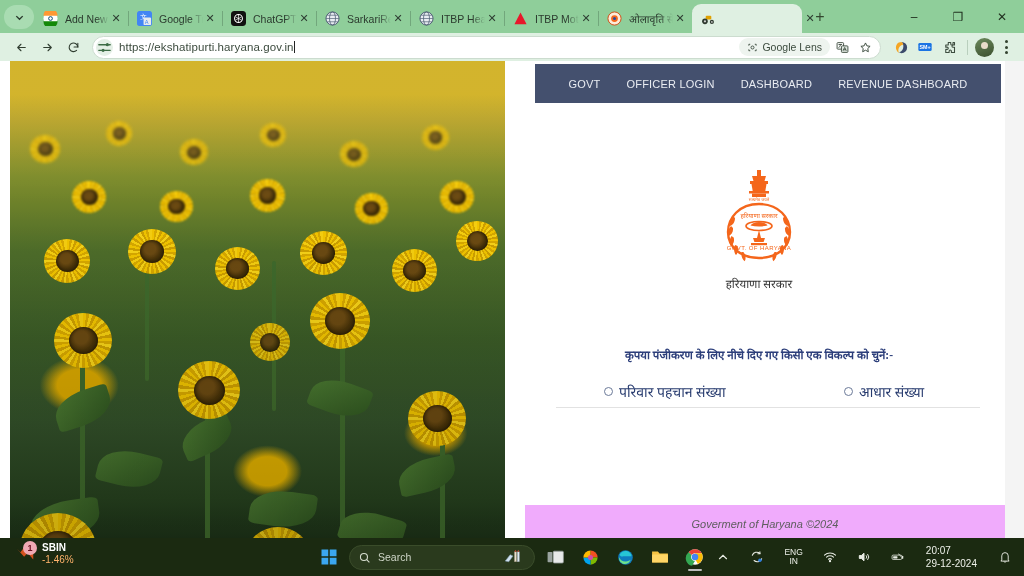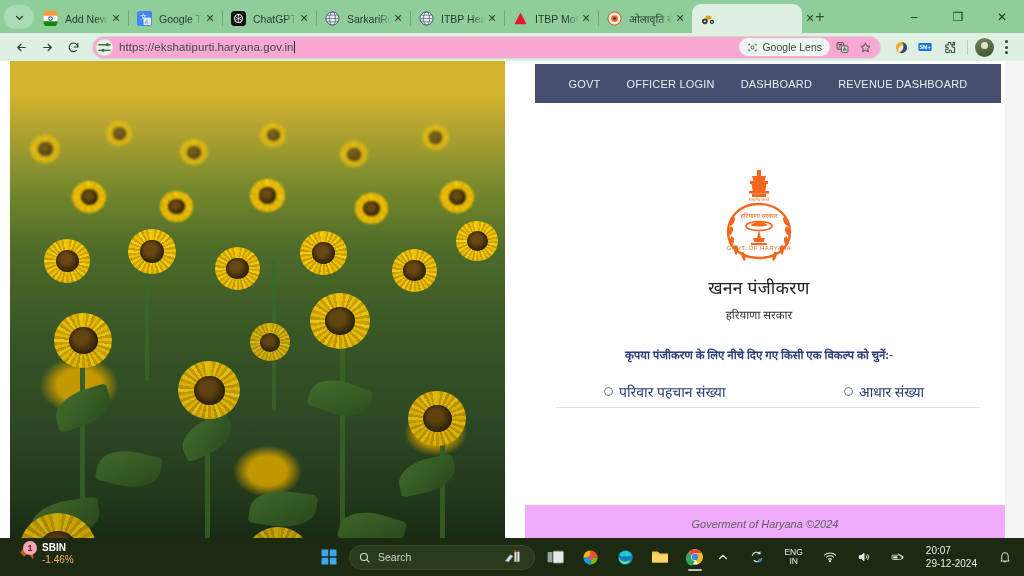--- a/index.html
+++ b/index.html
@@ -70,21 +70,21 @@
   #toolbar{
     position:absolute; left:0; top:33px; width:1024px; height:28px;
     background:#dff0e2; display:flex; align-items:center; padding:0 8px;
   }
   .navbtn{
     width:26px;height:26px;border-radius:50%;display:flex;align-items:center;
     justify-content:center;color:#303d31;flex:0 0 auto;cursor:pointer;
   }
   .navbtn svg{ width:13px;height:13px; }
   #omnibox{
-    flex:1 1 auto; height:23px; margin:0 4px 0 6px; background:#f9a8d4;
+    flex:1 1 auto; height:23px; margin:0 4px 0 6px; background:#ffffff;
     border-radius:12px; display:flex; align-items:center; padding:0 4px 0 3px;
     border:1px solid #ccdccf;
   }
   #siteicon{
     width:17px;height:17px;border-radius:50%;background:#e4efe6;
     display:flex;align-items:center;justify-content:center;flex:0 0 auto;
     margin-right:6px; cursor:pointer;
   }
   #urltext{
     font-size:11.5px; color:#3b4a3d; white-space:nowrap; flex:1 1 auto;
@@ -642,21 +642,20 @@
       </g>
 
       <g fill="#f4661b">
         <ellipse cx="46" cy="58" rx="13" ry="4.5" fill="none" stroke="#f4661b" stroke-width="1.6"></ellipse>
         <path d="M46 54c-4 0-7 1.6-8.5 3.4 2.6.7 5.4 1.1 8.5 1.1s5.9-.4 8.5-1.1C53 55.6 50 54 46 54z"></path>
         <path d="M46 62l-2 8h4z"></path>
         <path d="M40 70h12l-1.4 4h-9.2z"></path>
         <path d="M38 75h16v2.2H38z"></path>
       </g>
     </svg>
-    <div id="brandhi">खनन पंजीकरण</div>
     <div id="brandsub">हरियाणा सरकार</div>
   </div>
 
   <div id="formtitle">कृपया पंजीकरण के लिए नीचे दिए गए किसी एक विकल्प को चुनें:-</div>
 
   <div id="optcard">
     <label class="opt" id="opt1">
       <span class="radio"></span>
       <span>परिवार पहचान संख्या</span>
     </label>

